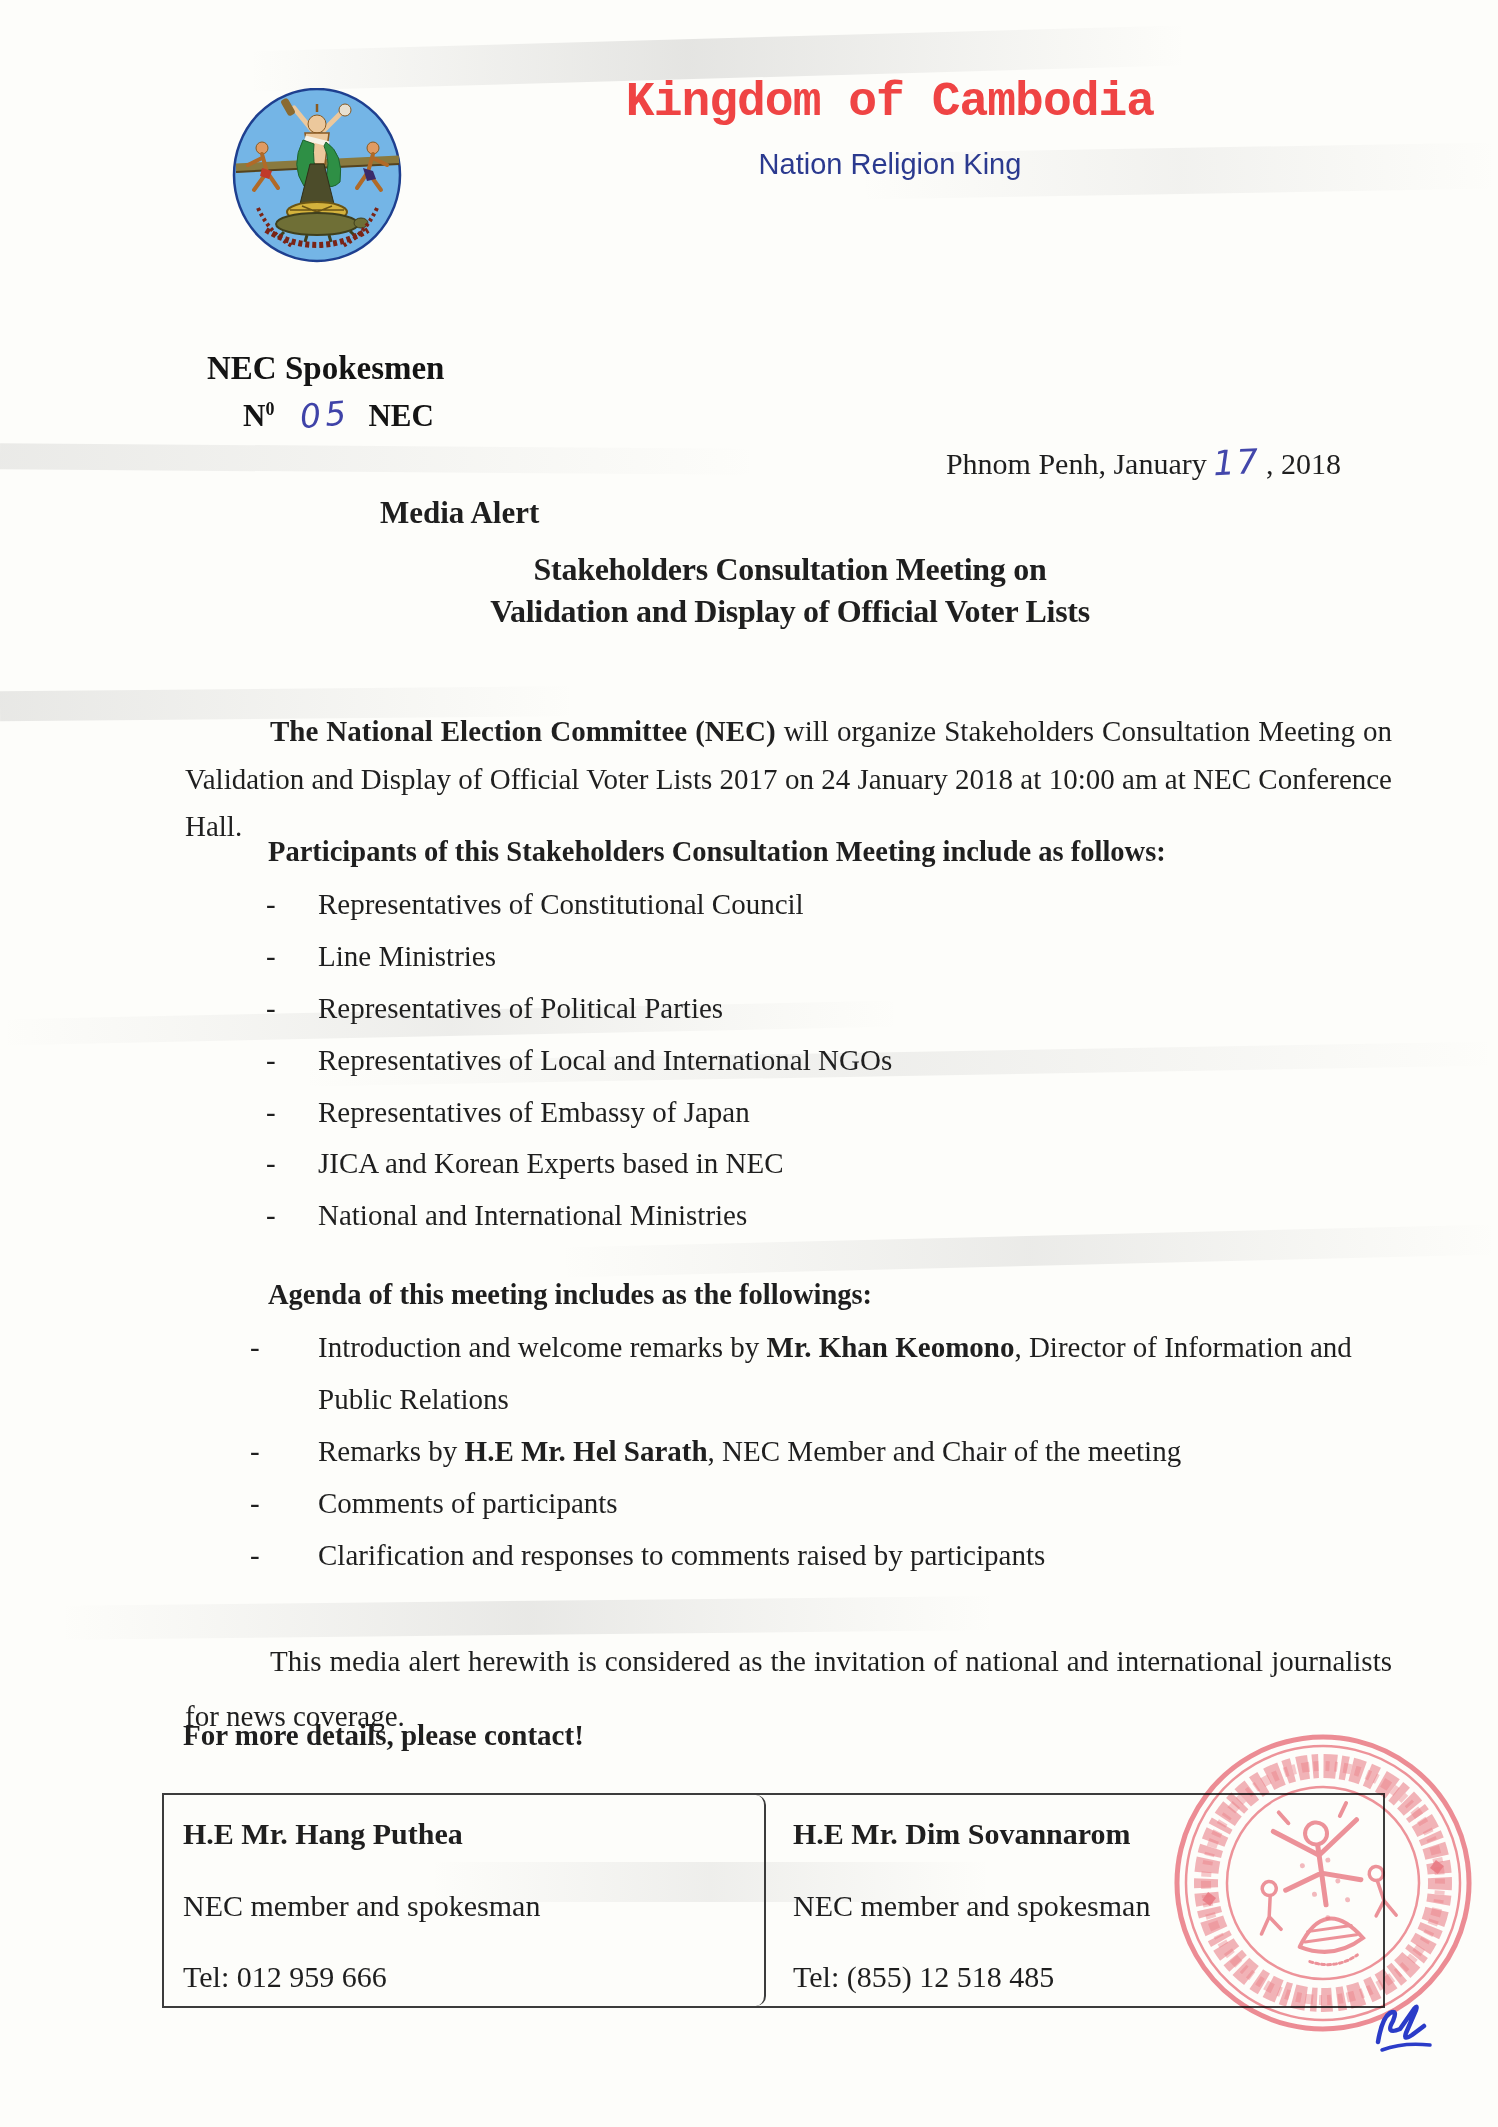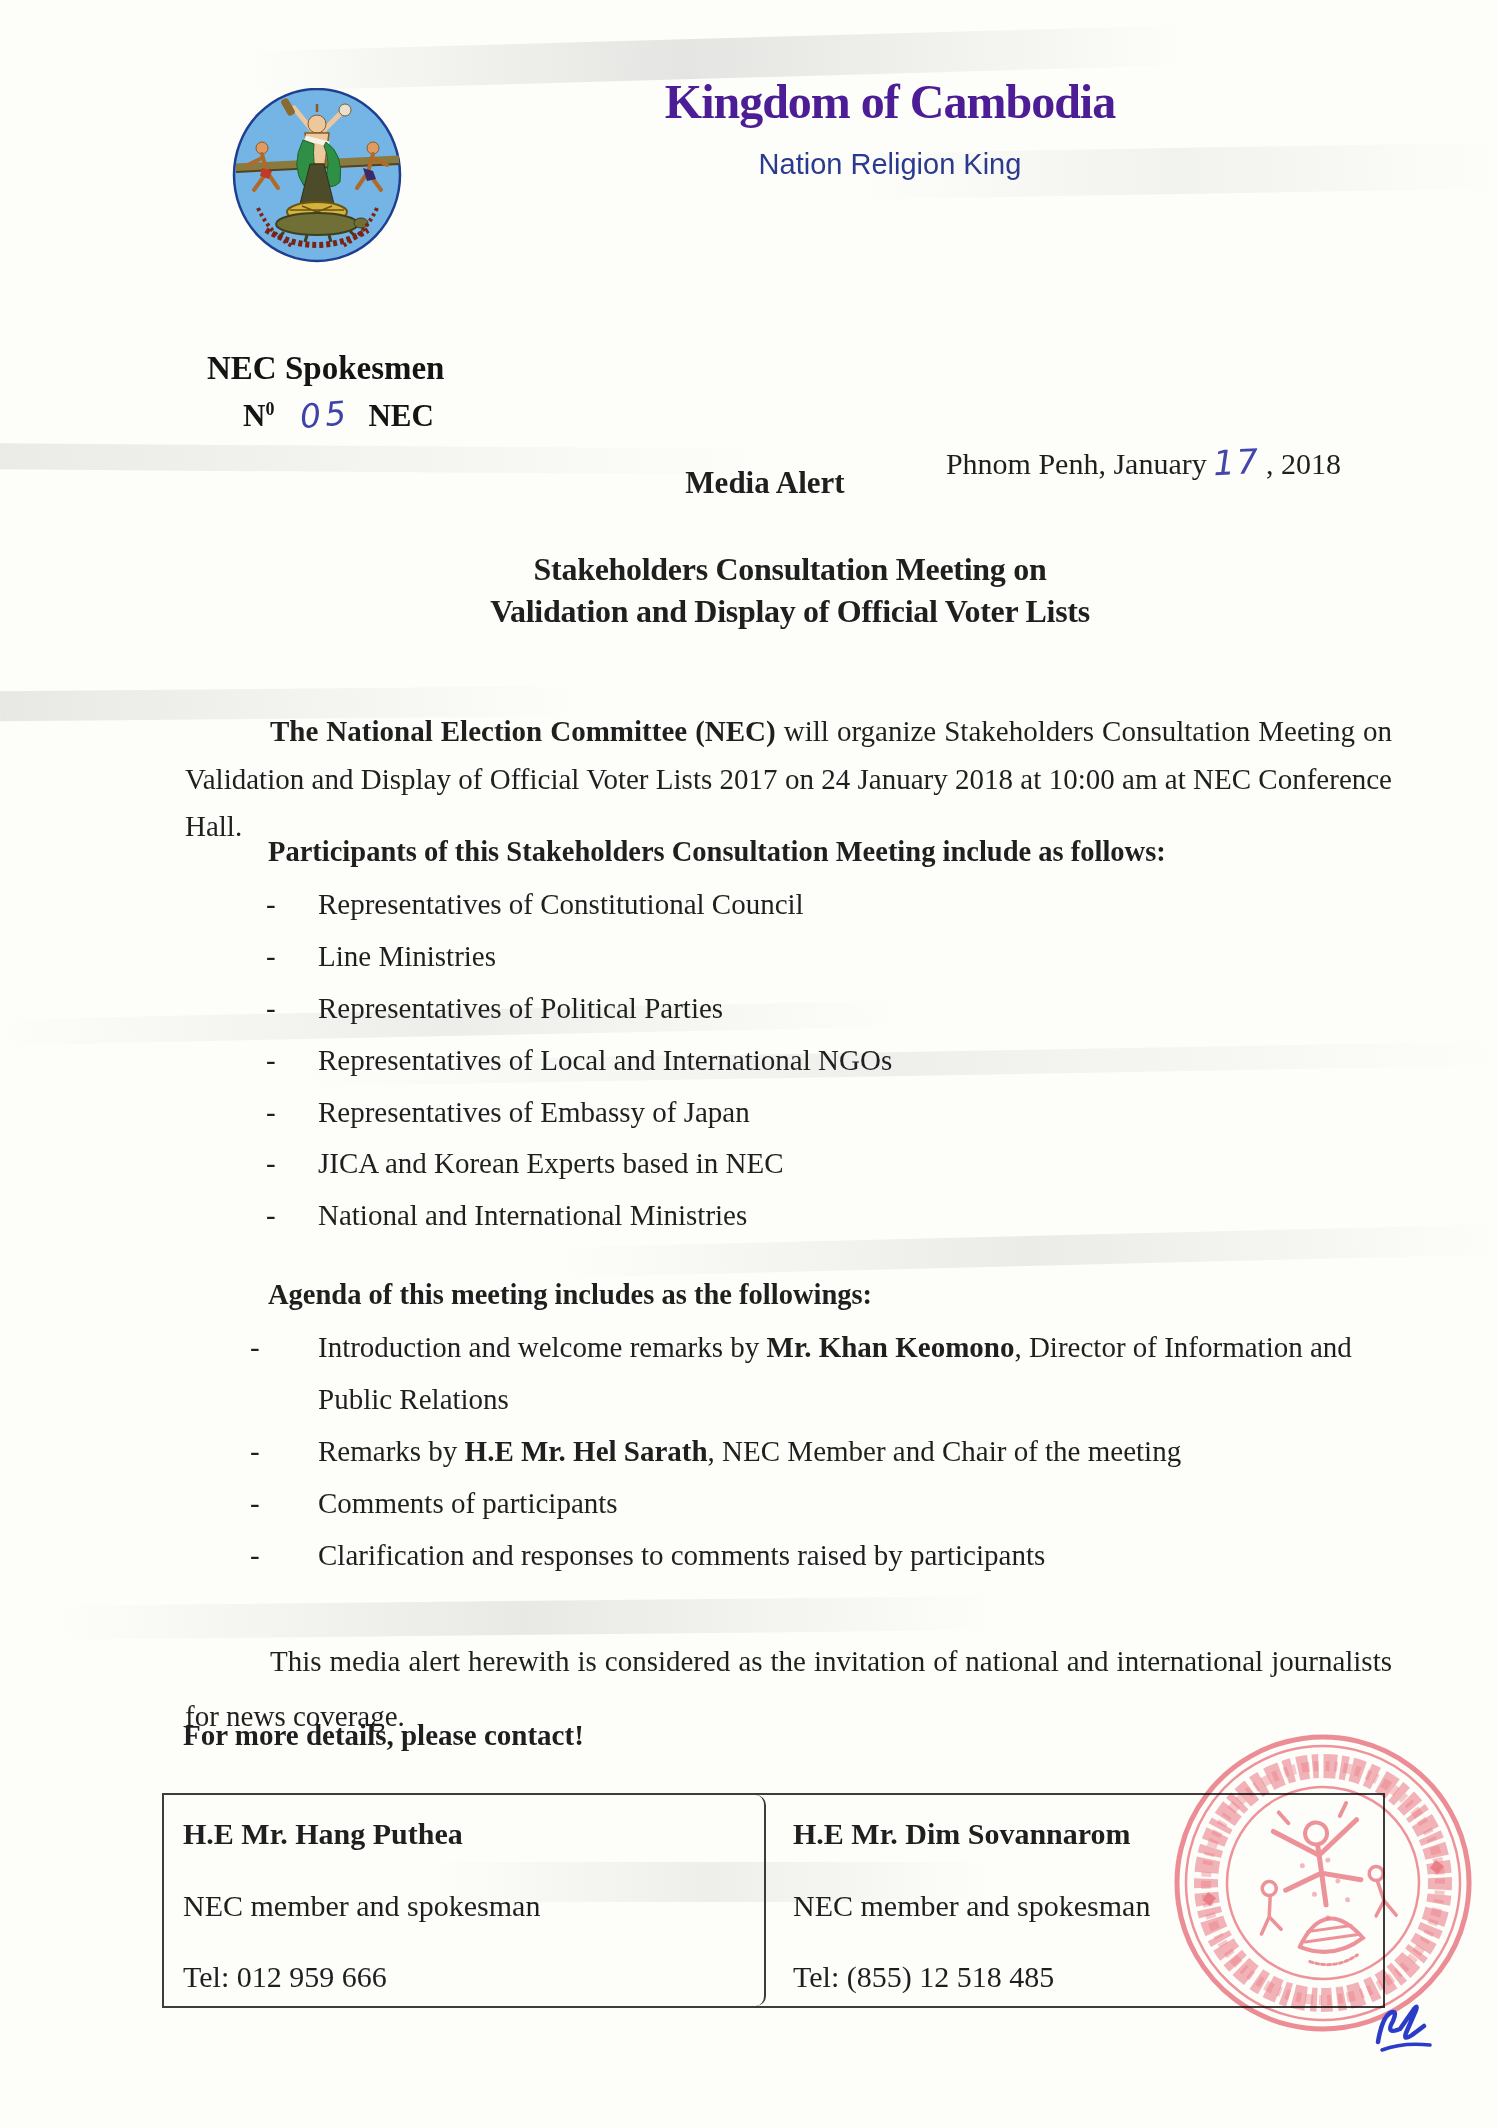--- a/index.html
+++ b/index.html
@@ -25,35 +25,35 @@
   .s7{top:1052px;left:300px;width:1198px;height:24px;transform:rotate(-1deg);
       background:linear-gradient(90deg,rgba(0,0,0,0),rgba(135,135,135,.12),rgba(0,0,0,0));}
   .s8{top:1600px;left:60px;width:1100px;height:34px;transform:rotate(-.6deg);
       background:linear-gradient(90deg,rgba(0,0,0,0),rgba(125,125,125,.16),rgba(0,0,0,0) 85%);}
   .s9{top:1862px;left:430px;width:560px;height:40px;
       background:linear-gradient(90deg,rgba(0,0,0,0),rgba(130,130,130,.12),rgba(0,0,0,0));}
 
   
   .emblem{position:absolute;left:232px;top:88px;width:171px;height:175px;}
   .kingdom{position:absolute;left:620px;top:74px;width:540px;text-align:center;
-    font-family:Liberation Serif, serif;font-weight:bold;font-size:48px;line-height:56px;
-    color:#4c1d95;letter-spacing:-1px;}
+    font-family:Liberation Mono, monospace;font-weight:bold;font-size:48px;line-height:56px;
+    color:#ef4444;letter-spacing:-1px;}
   .motto{position:absolute;left:620px;top:146px;width:540px;text-align:center;
     font-family:"Liberation Sans",sans-serif;font-weight:normal;font-size:29px;line-height:36px;color:#2b3a8f;}
   .committee{position:absolute;left:90px;top:276px;font-family:"Liberation Sans",sans-serif;
     font-size:33px;line-height:40px;color:#2c3f9b;}
   .spokesmen{position:absolute;left:207px;top:349px;font-weight:bold;font-size:33px;line-height:38px;color:#141414;}
   .refline{position:absolute;left:243px;top:390px;font-weight:bold;font-size:31px;line-height:38px;color:#141414;}
   .refline sup{font-size:18px;}
   .hw{display:inline-block;font-family:"DejaVu Sans",sans-serif;font-style:italic;font-weight:400;
     color:#3f43a8;transform:rotate(-5deg);letter-spacing:4px;}
   .hw-ref{font-size:33px;margin:0 18px 0 26px;}
   .hw-day{font-size:34px;color:#4347ab;transform:rotate(-3deg);letter-spacing:2px;margin:0 6px;}
   .dateline{position:absolute;left:840px;top:443px;width:501px;text-align:right;font-size:30px;line-height:38px;}
-  .media-alert{position:absolute;left:380px;top:464px;width:770px;text-align:center;
+  .media-alert{position:absolute;left:380px;top:494px;width:770px;
     font-weight:bold;font-size:31px;line-height:38px;}
   .doc-title{position:absolute;left:380px;top:548px;width:820px;text-align:center;
     font-weight:bold;font-size:32px;line-height:42px;letter-spacing:-.3px;}
 
   
   .intro{position:absolute;left:185px;top:679px;width:1207px;font-size:29px;line-height:47.5px;
     text-align:justify;text-indent:85px;}
   b.inline{font-weight:bold;font-family:Liberation Serif, serif;}
   .sect-head{position:absolute;font-weight:bold;font-size:28.5px;line-height:36px;}
   .p-head{left:268px;top:834px;}

